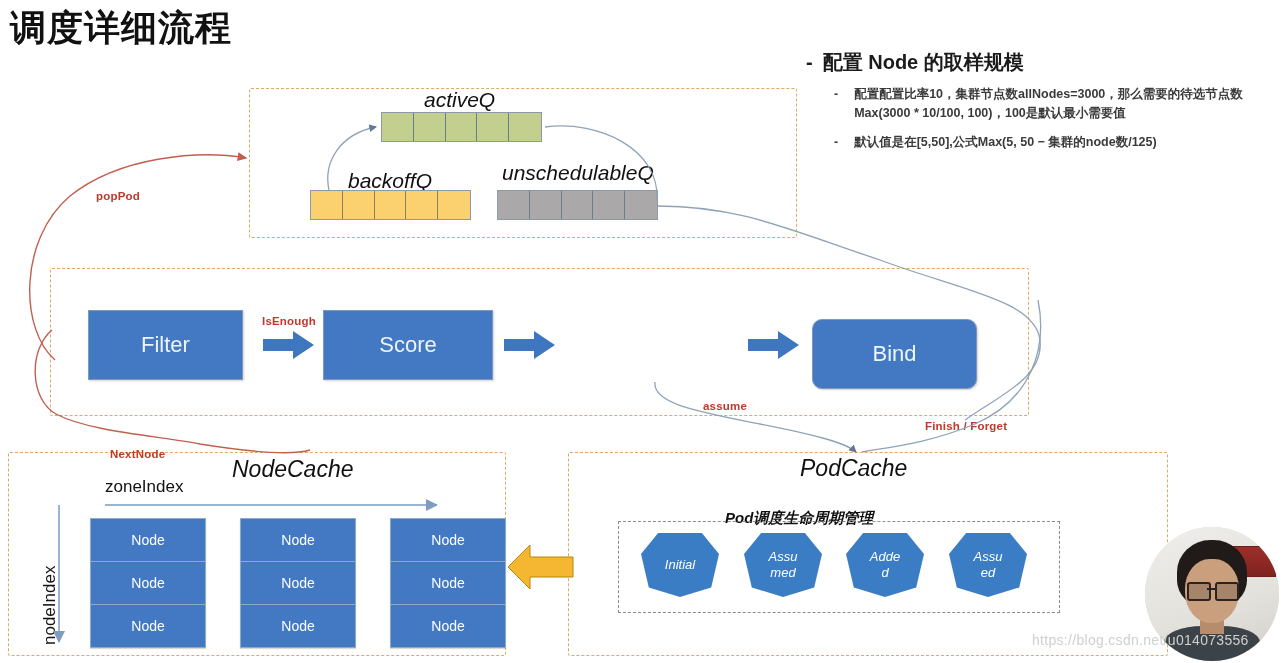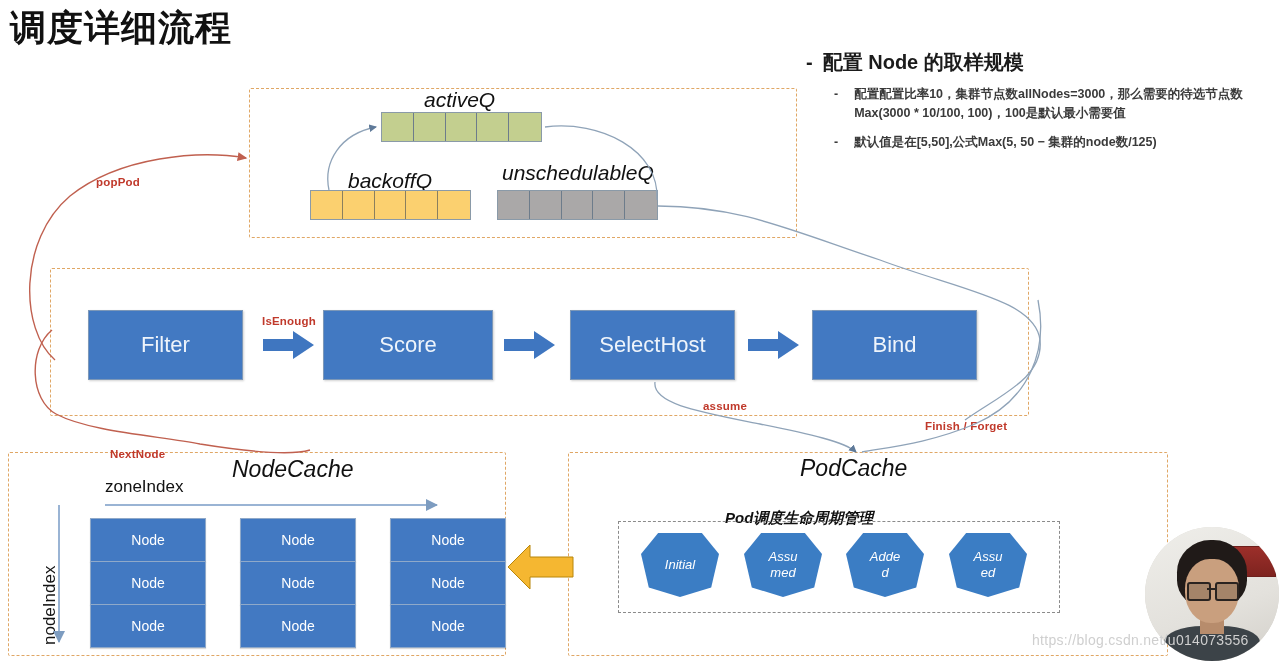--- a/index.html
+++ b/index.html
@@ -64,21 +64,21 @@
   
   .pbox{
     position:absolute;background:#4279c2;border:1px solid #7d98b8;
     color:#eef4fb;display:flex;align-items:center;justify-content:center;
     font-size:22px;box-sizing:border-box;
     box-shadow:1px 1px 2px rgba(0,0,0,.18);
   }
   .pb-filter{left:88px;top:310px;width:155px;height:70px;}
   .pb-score{left:323px;top:310px;width:170px;height:70px;}
   .pb-selecthost{left:570px;top:310px;width:165px;height:70px;}
-  .pb-bind{left:812px;top:310px;width:165px;height:70px;}
+  .pb-bind{left:812px;top:319px;width:165px;height:70px;border-radius:10px;}
 
   
   .parrow{position:absolute;width:52px;height:30px;}
   .pa1{left:263px;top:330px;}
   .pa2{left:504px;top:330px;}
   .pa3{left:748px;top:330px;}
 
   
   .rlabel{
     position:absolute;color:#c0392b;font-size:11.5px;font-weight:700;
@@ -191,34 +191,33 @@
   <div class="qstrip q-unsched">
     <div class="cell" style="width:20%"></div>
     <div class="cell" style="width:20%"></div>
     <div class="cell" style="width:20%"></div>
     <div class="cell" style="width:20%"></div>
     <div class="cell" style="width:20%"></div>
   </div>
 
   <div class="pbox pb-score">Score</div>
   <div class="pbox pb-filter">Filter</div>
-  <div class="pbox pb-selecthost">SelectHost</div>
   <div class="pbox pb-bind">Bind</div>
 
   <svg class="parrow pa1" viewBox="0 0 52 30">
     <path d="M0 9 H30 V1 L51 15 L30 29 V21 H0 Z" fill="#3f76c0"></path>
   </svg>
   <svg class="parrow pa2" viewBox="0 0 52 30">
     <path d="M0 9 H30 V1 L51 15 L30 29 V21 H0 Z" fill="#3f76c0"></path>
   </svg>
   <svg class="parrow pa3" viewBox="0 0 52 30">
     <path d="M0 9 H30 V1 L51 15 L30 29 V21 H0 Z" fill="#3f76c0"></path>
   </svg>
 
-  <div class="rlabel" style="left:96px;top:176px;">popPod</div>
+  <div class="rlabel" style="left:96px;top:190px;">popPod</div>
   <div class="rlabel" style="left:262px;top:315px;">IsEnough</div>
   <div class="rlabel" style="left:110px;top:416px;margin-top:32px;">NextNode</div>
   <div class="rlabel" style="left:703px;top:400px;">assume</div>
   <div class="rlabel" style="left:925px;top:420px;">Finish / Forget</div>
 
   <div class="caption" style="left:232px;top:456px;font-size:23px;">NodeCache</div>
   <div class="axis-label" style="left:105px;top:477px;">zoneIndex</div>
   <div class="vert-label" style="left:40px;top:645px;">nodeIndex</div>
 
   <div class="nodegrid">

